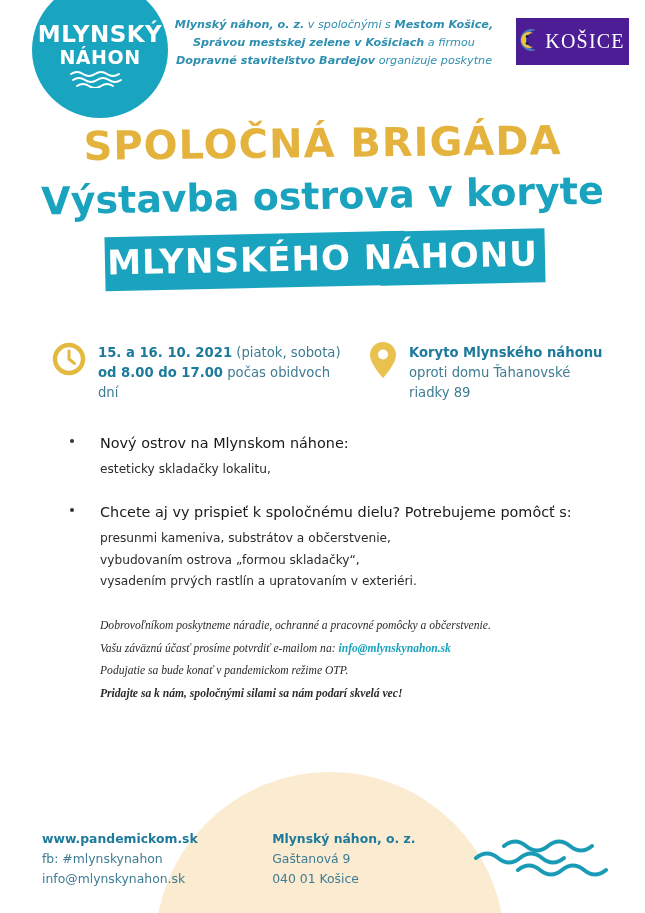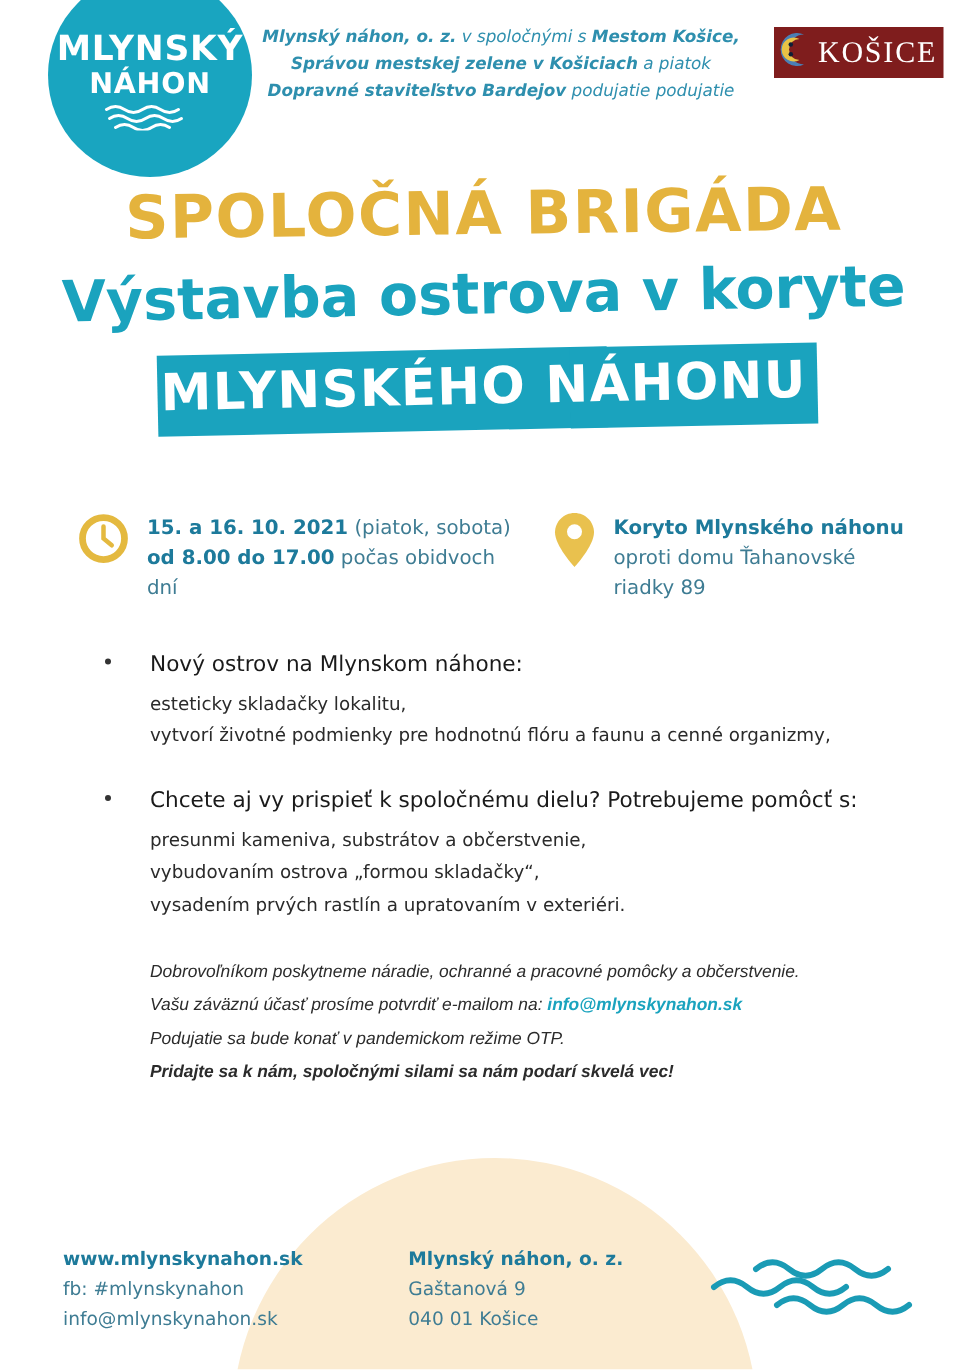--- a/index.html
+++ b/index.html
@@ -76,22 +76,22 @@
     font-style: italic;
     font-family: "DejaVu Sans", sans-serif;
   }
   .header-text b { font-weight: bold; }
 
   .kosice-logo {
     position: absolute;
     left: 516px;
     top: 18px;
     width: 113px;
-    height: 34px;
-    background: #7f1d1d;
+    height: 47px;
+    background: #4c1d95;
     display: flex;
     align-items: center;
     justify-content: center;
     gap: 4px;
   }
   .kosice-word {
     color: #ffffff;
     font-family: "Liberation Serif", serif;
     font-size: 20px;
     letter-spacing: 1.2px;
@@ -232,21 +232,21 @@
     line-height: 1.78;
   }
 
   
   .note {
     position: relative;
     z-index: 2;
     margin-top: 4px;
     padding: 0 40px 0 100px;
     color: #2B2B2B;
-    font-family: Liberation Sans, sans-serif;
+    font-family: Liberation Serif, serif;
     font-style: italic;
     font-size: 11.6px;
     line-height: 1.95;
   }
   .note .link { color: #1AA3BE; font-weight: bold; }
   .note .bold-line { font-weight: bold; }
 
   
   .footer {
     position: absolute;
@@ -288,21 +288,21 @@
       <div class="logo-waves">
         <svg width="62" height="18" viewBox="0 0 62 18" fill="none" aria-hidden="true">
           <path d="M2 4 q6 -4 12 0 t12 0 t12 0 t12 0" stroke="#ffffff" stroke-width="2" fill="none" stroke-linecap="round"></path>
           <path d="M4 10 q6 -4 12 0 t12 0 t12 0 t12 0" stroke="#ffffff" stroke-width="2" fill="none" stroke-linecap="round"></path>
           <path d="M8 16 q6 -4 12 0 t12 0 t12 0" stroke="#ffffff" stroke-width="2" fill="none" stroke-linecap="round"></path>
         </svg>
       </div>
     </div>
 
     <div class="header-text">
-      <b>Mlynský náhon, o. z.</b><span> v spoločnými s </span><b>Mestom Košice, Správou mestskej zelene v Košiciach</b><span> a piatok </span><b>Dopravné staviteľstvo Bardejov</b><span> podujatie podujatie</span>
+      <b>Mlynský náhon, o. z.</b><span> v spoločnými s </span><b>Mestom Košice, Správou mestskej zelene v Košiciach</b><span> a firmou </span><b>Dopravné staviteľstvo Bardejov</b><span> organizuje poskytne</span>
     </div>
 
     <div class="kosice-logo">
       <span>
         <svg width="21" height="24" viewBox="0 0 21 24" aria-hidden="true">
           <path d="M16 2 A11 11 0 1 0 16 22 A9 9 0 1 1 16 2 Z" fill="#4A7FB5"></path>
           <path d="M13 5 A8 8 0 1 0 13 19 A6.5 6.5 0 1 1 13 5 Z" fill="#E9C245"></path>
           <circle cx="7.2" cy="8.6" r="1.5" fill="#0D1E38"></circle>
           <circle cx="7.2" cy="15.2" r="1.5" fill="#0D1E38"></circle>
         </svg>
@@ -347,42 +347,41 @@
       </div>
     </div>
   </div>
 
   <div class="bullets">
 
     <div class="bullet">
       <span class="dot"></span>
       <div class="bullet-head">Nový ostrov na Mlynskom náhone:</div>
       <div class="bullet-sub">esteticky skladačky lokalitu,</div>
-      <div class="bullet-sub">vytvorí životné podmienky pre hodnotnú flóru a faunu a cenné organizmy,</div>
     </div>
 
     <div class="bullet">
       <span class="dot"></span>
       <div class="bullet-head">Chcete aj vy prispieť k spoločnému dielu? Potrebujeme pomôcť s:</div>
       <div class="bullet-sub">presunmi kameniva, substrátov a občerstvenie,</div>
       <div class="bullet-sub">vybudovaním ostrova „formou skladačky“,</div>
       <div class="bullet-sub">vysadením prvých rastlín a upratovaním v exteriéri.</div>
     </div>
   </div>
 
   <div class="note">
     <div>Dobrovoľníkom poskytneme náradie, ochranné a pracovné pomôcky a občerstvenie.</div>
     <div><span>Vašu záväznú účasť prosíme potvrdiť e-mailom na: </span><span class="link">info@mlynskynahon.sk</span></div>
     <div>Podujatie sa bude konať v pandemickom režime OTP.</div>
     <div class="bold-line">Pridajte sa k nám, spoločnými silami sa nám podarí skvelá vec!</div>
   </div>
 
   <div class="footer">
     <div class="footer-col c1">
-      <div class="strong">www.mlynskynahon.sk</div>
+      <div class="strong">www.pandemickom.sk</div>
       <div>fb: #mlynskynahon</div>
       <div>info@mlynskynahon.sk</div>
     </div>
     <div class="footer-col c2">
       <div class="strong">Mlynský náhon, o. z.</div>
       <div>Gaštanová 9</div>
       <div>040 01 Košice</div>
     </div>
     <div class="footer-waves">
       <svg width="155" height="46" viewBox="0 0 155 46" fill="none" aria-hidden="true">

